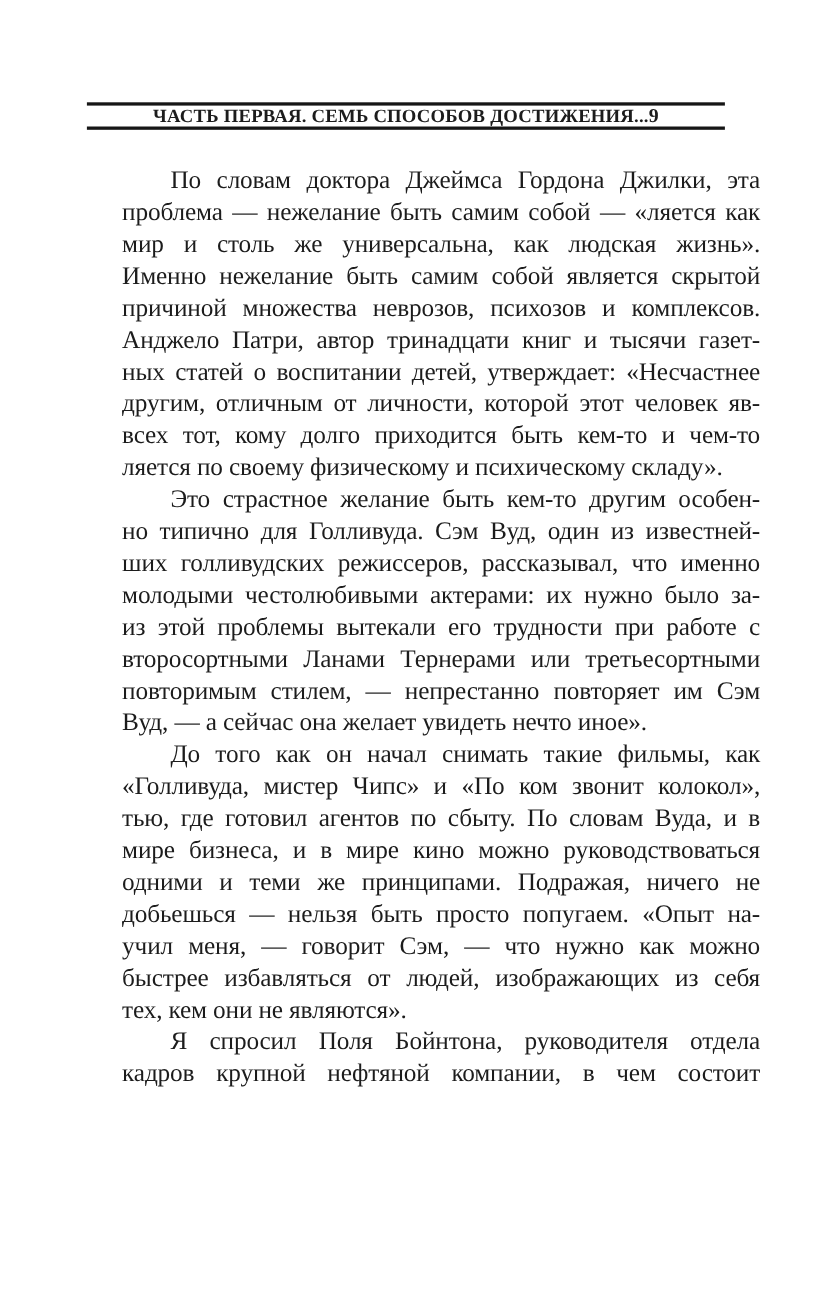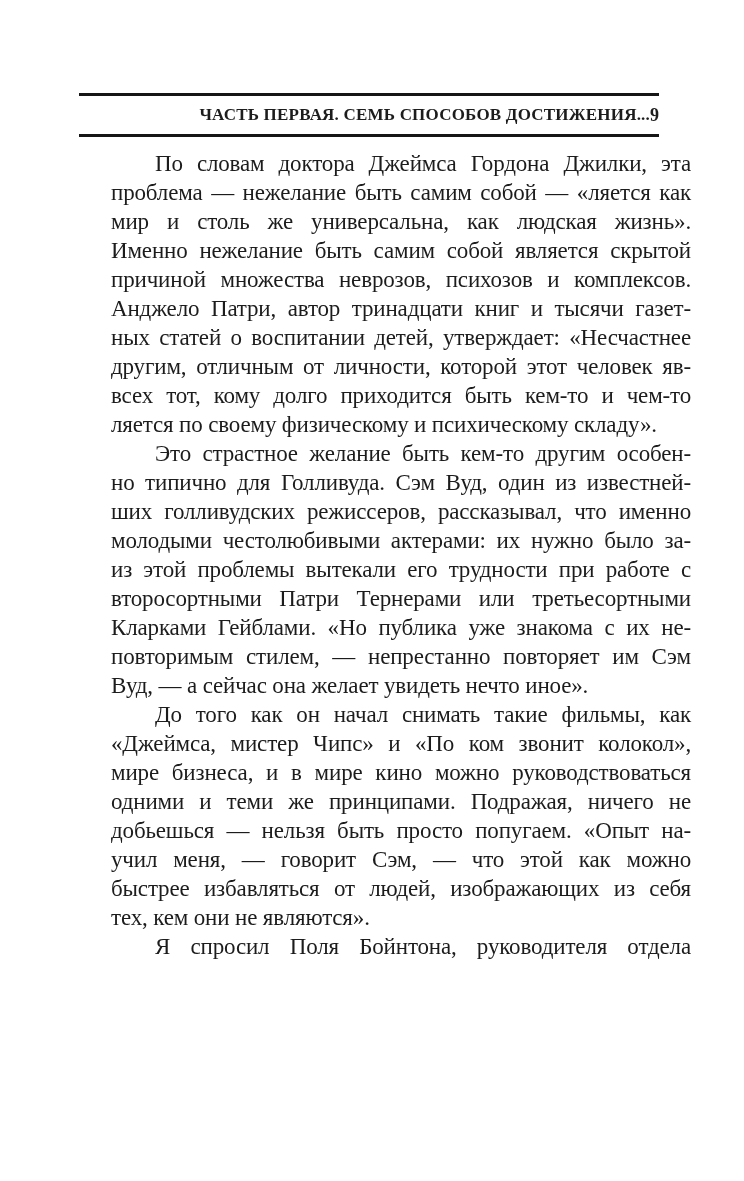--- a/index.html
+++ b/index.html
@@ -21,23 +21,23 @@
     position: absolute;
     left: 79px;
     top: 93px;
     width: 580px;
   }
   .rule {
     height: 3px;
     background: #161616;
   }
   .head-row {
-    height: 38px;
+    height: 19px;
     display: flex;
-    justify-content: flex-end;
+    justify-content: center;
     align-items: center;
   }
   .head-title {
     font-size: 17px;
     font-weight: bold;
     letter-spacing: 0.2px;
     white-space: nowrap;
   }
   .head-page {
     font-size: 18px;
@@ -95,32 +95,33 @@
         <div class="line">другим, отличным от личности, которой этот человек яв-</div>
         <div class="line">всех тот, кому долго приходится быть кем-то и чем-то</div>
         <div class="line unjustified">ляется по своему физическому и психическому складу».</div>
       </div>
       <div class="para">
         <div class="line indent">Это страстное желание быть кем-то другим особен-</div>
         <div class="line">но типично для Голливуда. Сэм Вуд, один из известней-</div>
         <div class="line">ших голливудских режиссеров, рассказывал, что именно</div>
         <div class="line">молодыми честолюбивыми актерами: их нужно было за-</div>
         <div class="line">из этой проблемы вытекали его трудности при работе с</div>
-        <div class="line">второсортными Патри Тернерами или третьесортными</div>
-        <div class="line">Кларками Гейблами. «Но публика уже знакома с их не-</div>
+        <div class="line">второсортными Ланами Тернерами или третьесортными</div>
         <div class="line">повторимым стилем, — непрестанно повторяет им Сэм</div>
         <div class="line unjustified">Вуд, — а сейчас она желает увидеть нечто иное».</div>
       </div>
       <div class="para">
         <div class="line indent">До того как он начал снимать такие фильмы, как</div>
-        <div class="line">«Джеймса, мистер Чипс» и «По ком звонит колокол»,</div>
+        <div class="line">«Голливуда, мистер Чипс» и «По ком звонит колокол»,</div>
+        <div class="line">тью, где готовил агентов по сбыту. По словам Вуда, и в</div>
         <div class="line">мире бизнеса, и в мире кино можно руководствоваться</div>
         <div class="line">одними и теми же принципами. Подражая, ничего не</div>
         <div class="line">добьешься — нельзя быть просто попугаем. «Опыт на-</div>
-        <div class="line">учил меня, — говорит Сэм, — что этой как можно</div>
+        <div class="line">учил меня, — говорит Сэм, — что нужно как можно</div>
         <div class="line">быстрее избавляться от людей, изображающих из себя</div>
         <div class="line unjustified">тех, кем они не являются».</div>
       </div>
       <div class="para">
         <div class="line indent">Я спросил Поля Бойнтона, руководителя отдела</div>
+        <div class="line">кадров крупной нефтяной компании, в чем состоит</div>
       </div>
     </main>
 </div>
 
 </body></html>

